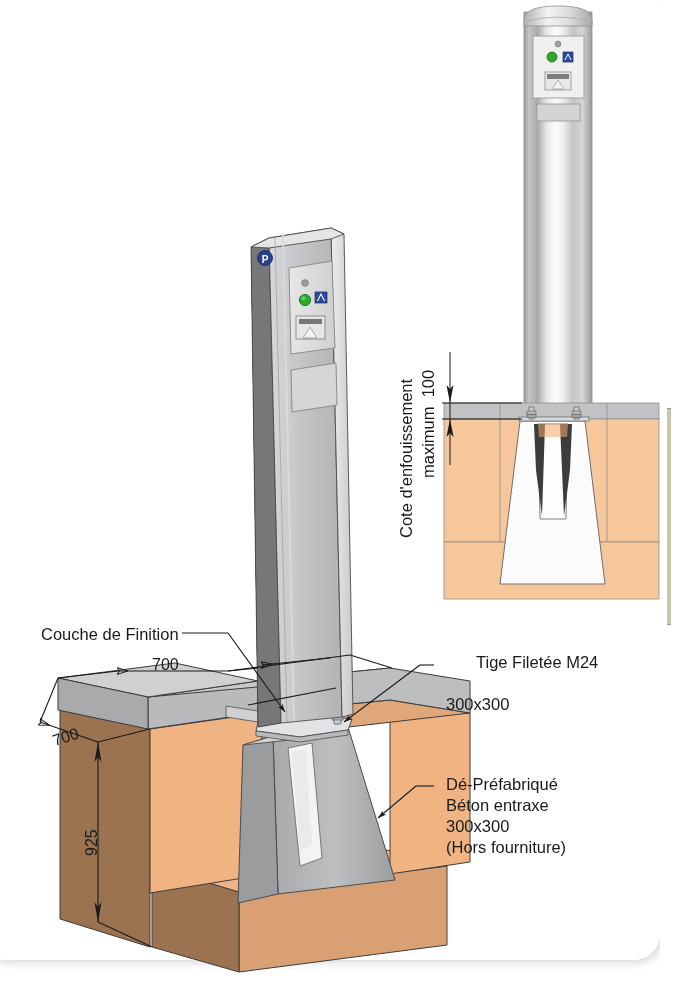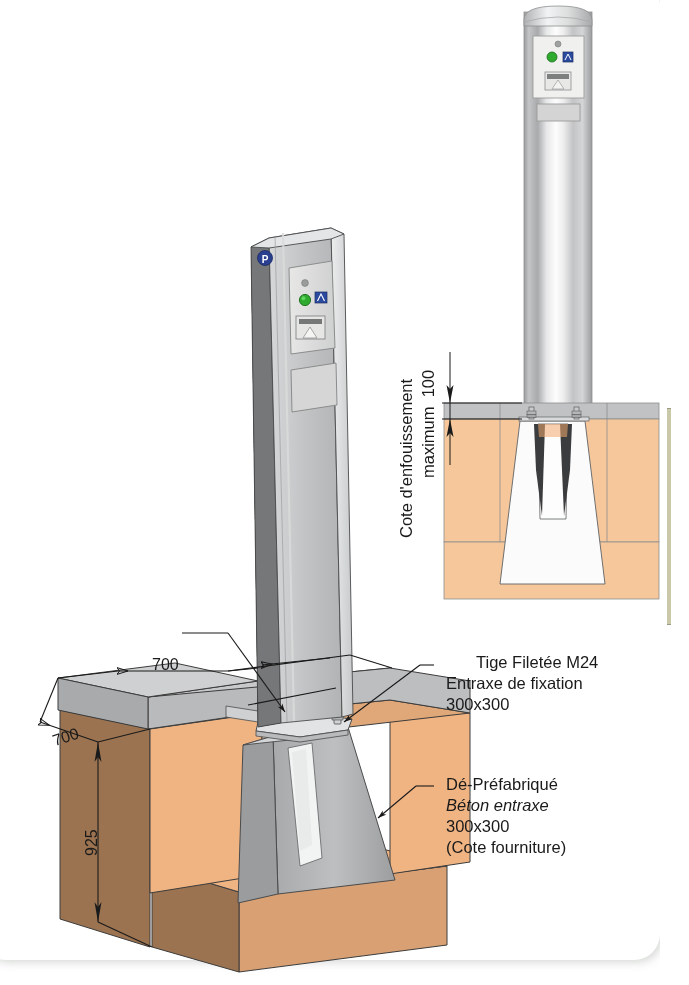--- a/index.html
+++ b/index.html
@@ -332,33 +332,33 @@
         <path d="M420,665 L344,722" marker-end="url(#arrSolidS)"></path>
 
         <path d="M434,786 L416,786"></path>
         <path d="M416,786 L378,818" marker-end="url(#arrSolidS)"></path>
 
         <path d="M248,705 L336,688"></path>
       </g>
     </g>
   </svg>
 
+  <div class="lbl lbl-17" style="left:41px; top:624px;">Couche de Finition</div>
 
   <div class="lbl dim" style="left:152px; top:655px;">700</div>
 
   <div class="lbl dim rot-angle" style="left:50px; top:732px;">700</div>
 
   <div class="lbl dim rot-vert" style="left:82px; top:856px;">925</div>
 
   <div class="lbl lbl-17" style="left:446px; top:652px;margin-left:30px;">Tige Filetée M24</div>
-  <div class="lbl lbl-17" style="left:446px; top:673px;">Entraxe de fixation</div>
   <div class="lbl lbl-17" style="left:446px; top:694px;">300x300</div>
 
   <div class="lbl lbl-17" style="left:446px; top:774px;text-align:center;">Dé-Préfabriqué</div>
-  <div class="lbl lbl-17" style="left:446px; top:795px;font-style:italic;">Béton entraxe</div>
+  <div class="lbl lbl-17" style="left:446px; top:795px;">Béton entraxe</div>
   <div class="lbl lbl-17" style="left:446px; top:816px;">300x300</div>
-  <div class="lbl lbl-17" style="left:446px; top:837px;">(Cote fourniture)</div>
+  <div class="lbl lbl-17" style="left:446px; top:837px;">(Hors fourniture)</div>
 
   <div class="lbl lbl-17 rot90" style="left:396px; top:538px;">Cote d'enfouissement</div>
   <div class="lbl lbl-17 rot90" style="left:418px; top:478px;">maximum  100</div>
 
   <div class="scroll-strip"></div>
 </div>
 
 </body></html>

